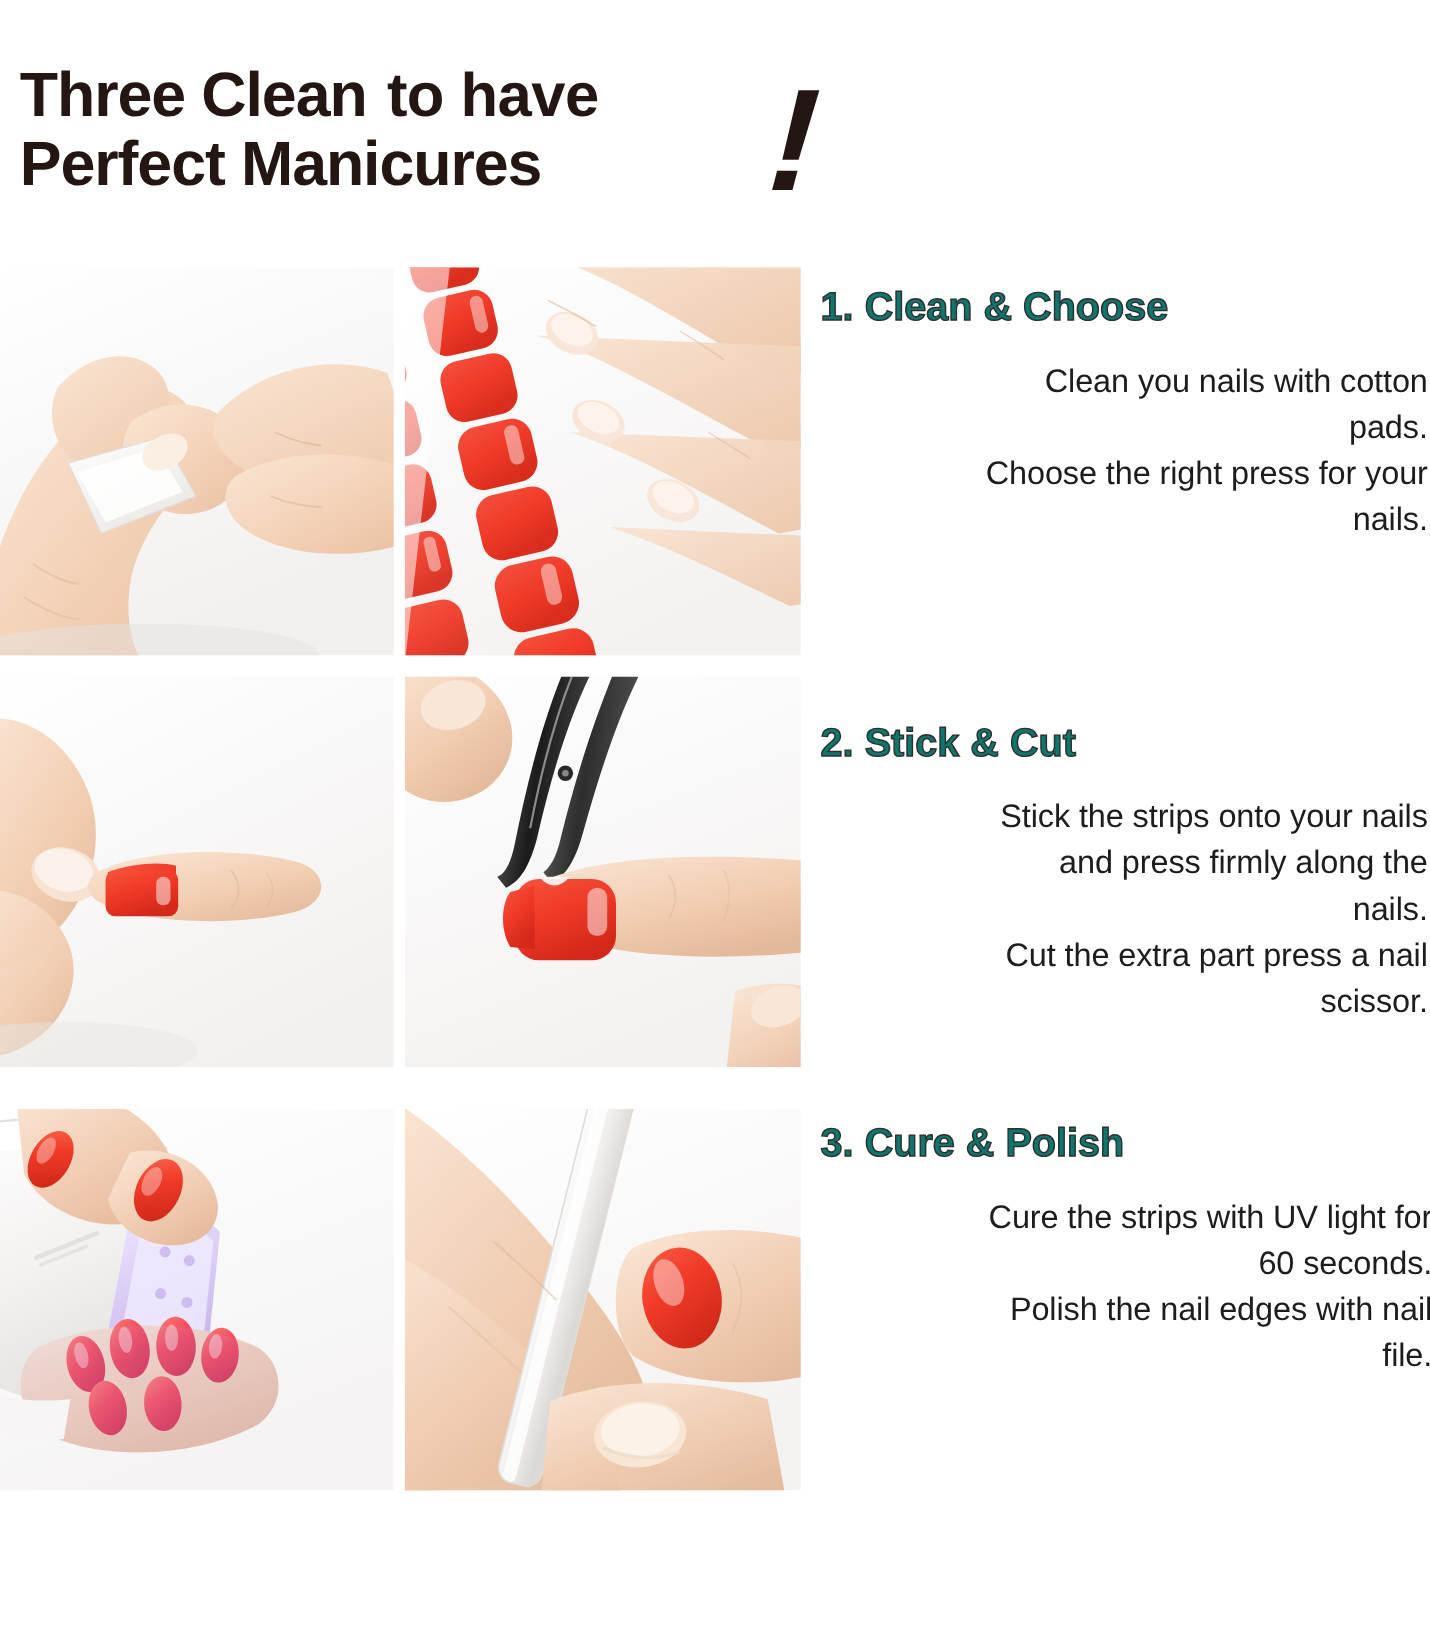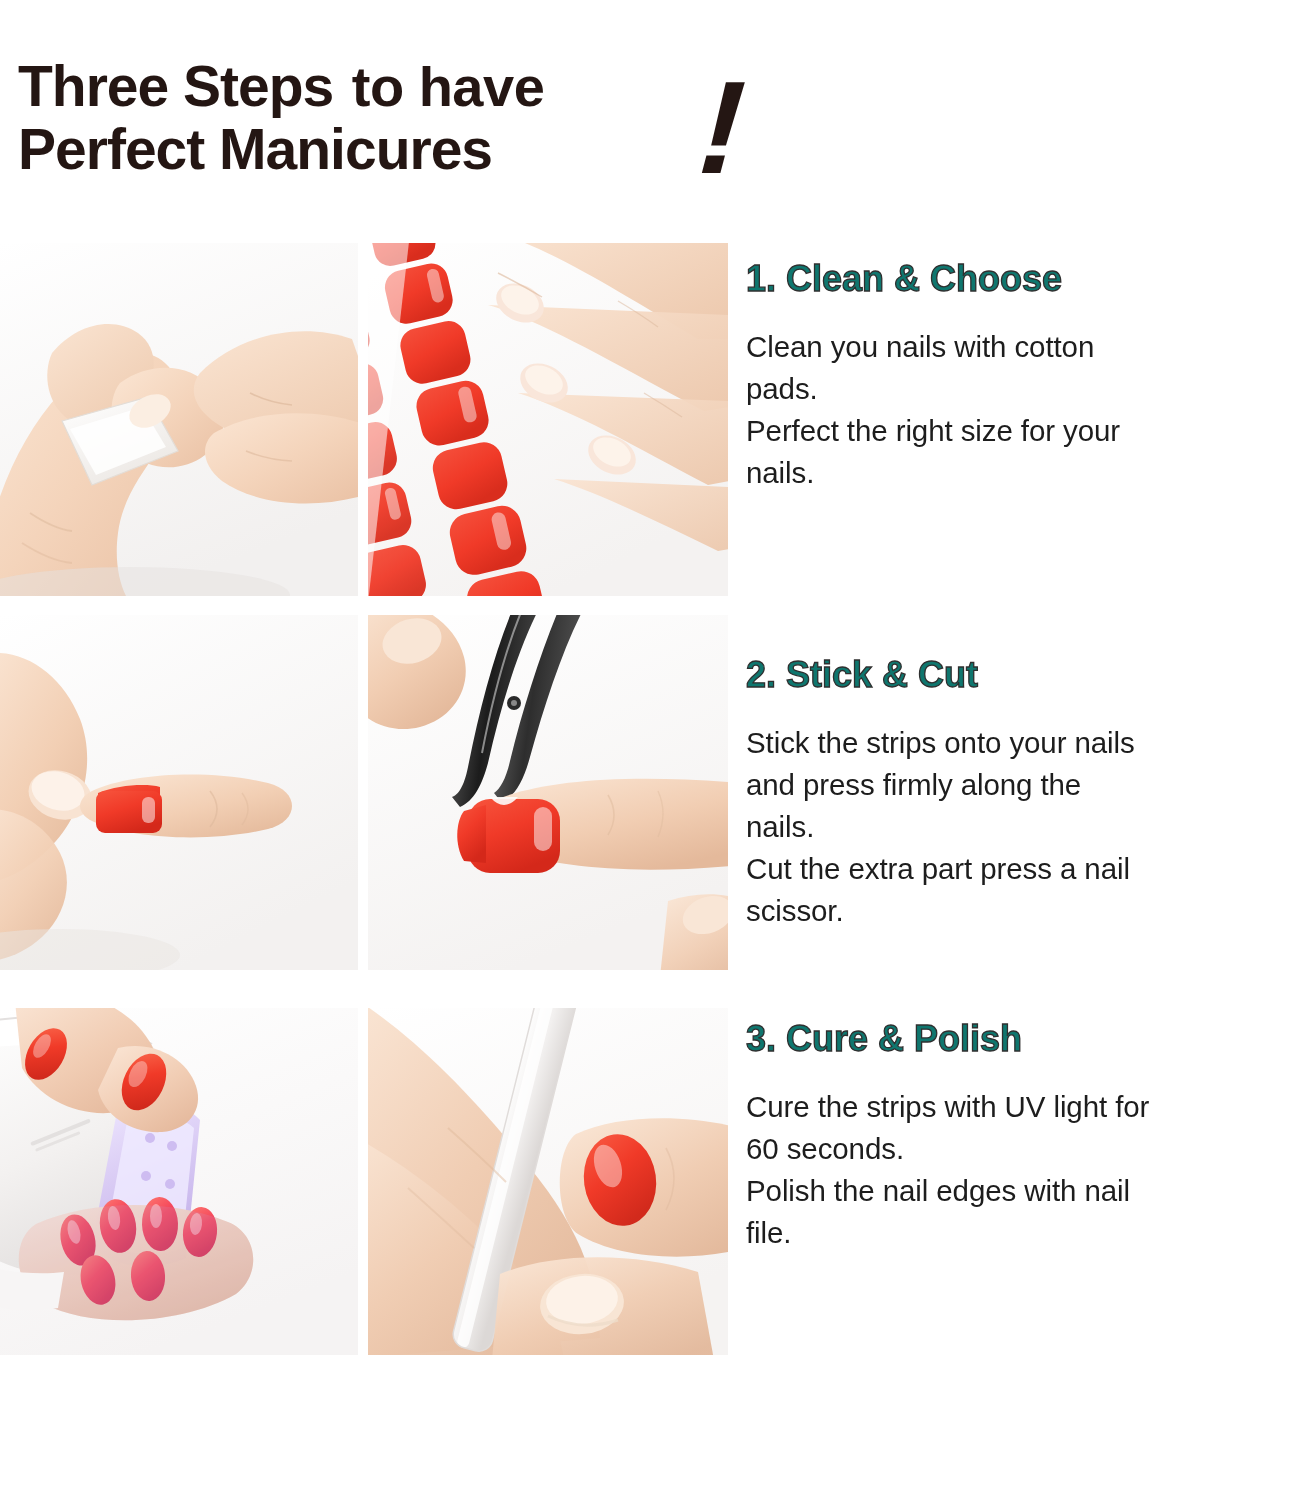--- a/index.html
+++ b/index.html
@@ -57,28 +57,28 @@
     margin-bottom:26px;
   }
   .step-body{
     font-family:"Liberation Sans", sans-serif;
     font-size:29.5px;
     font-weight:normal;
     color:#1d1d1d;
     line-height:1.42;
     letter-spacing:-0.1px;
   }
-  .step-body p{ margin:0; }
+  .step-body p{ margin:0;text-align:right; }
 </style>
 </head>
 <body>
 
 <div class="title-block">
   <div class="title-row1">
-    <span class="title-line t-big">Three Steps</span>
+    <span class="title-line t-big">Three Clean</span>
     <span class="title-line t-norm" style="margin-left:14px;">to have</span>
   </div>
   <div class="title-row2">
     <span class="title-line t-big">Perfect Manicures</span>
   </div>
 </div>
 <div class="bang">!</div>
 
 <div class="photo" style="left:0px; top:243px; width:358px; height:353px;">
   <svg viewBox="0 0 358 353" preserveAspectRatio="none">
@@ -436,21 +436,21 @@
     <path d="M40 180 q38 34 66 60" stroke="#ddb79a" stroke-width="2" fill="none" opacity="0.35"></path>
     <path d="M298 140 q16 30 0 62" stroke="#ddb79a" stroke-width="1.6" fill="none" opacity="0.4"></path>
   </svg>
 </div>
 
 <div class="step-text" style="left:746px; top:258px; width:552px;">
   <div class="step-head">1. Clean &amp; Choose</div>
   <div class="step-body">
     <p>Clean you nails with cotton</p>
     <p>pads.</p>
-    <p>Perfect the right size for your</p>
+    <p>Choose the right press for your</p>
     <p>nails.</p>
   </div>
 </div>
 
 <div class="step-text" style="left:746px; top:633px; width:552px;margin-top:21px;">
   <div class="step-head">2. Stick &amp; Cut</div>
   <div class="step-body">
     <p>Stick the strips onto your nails</p>
     <p>and press firmly along the</p>
     <p>nails.</p>

